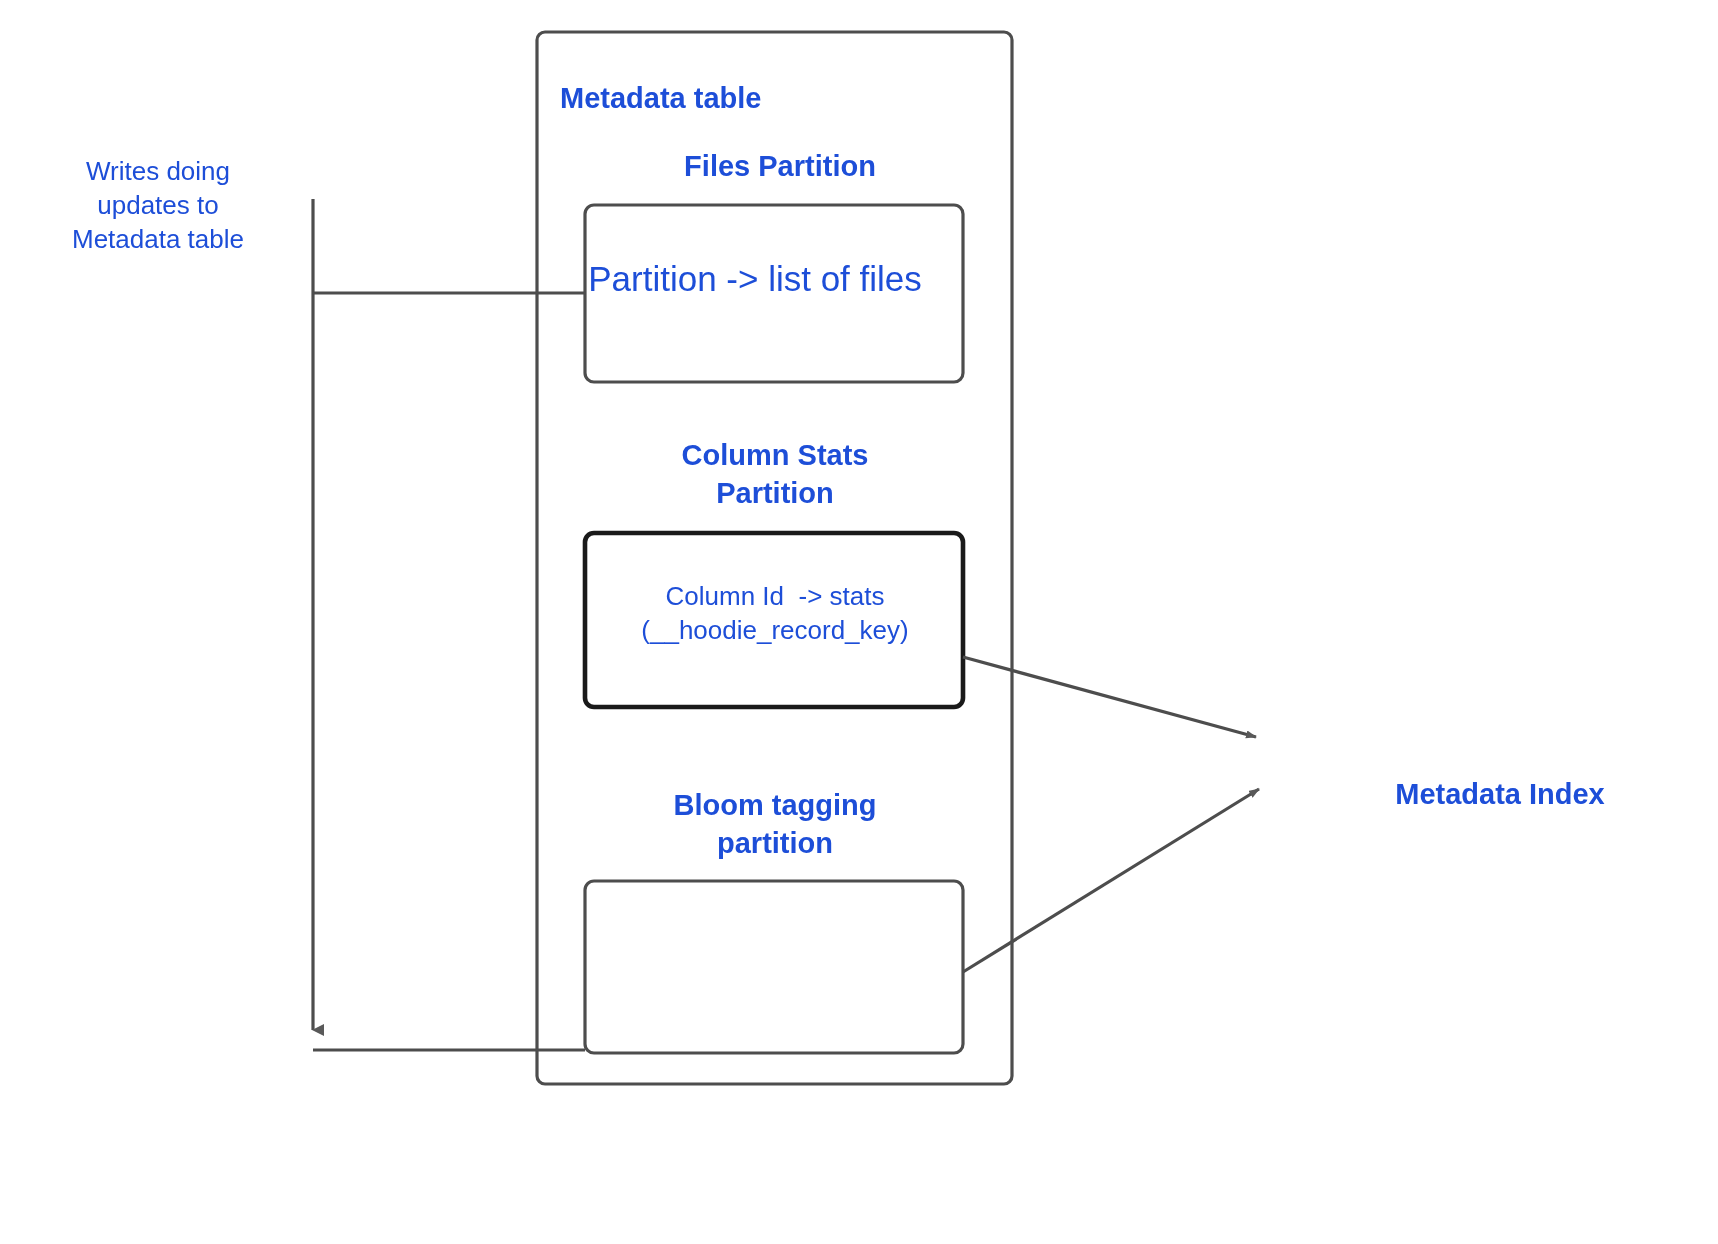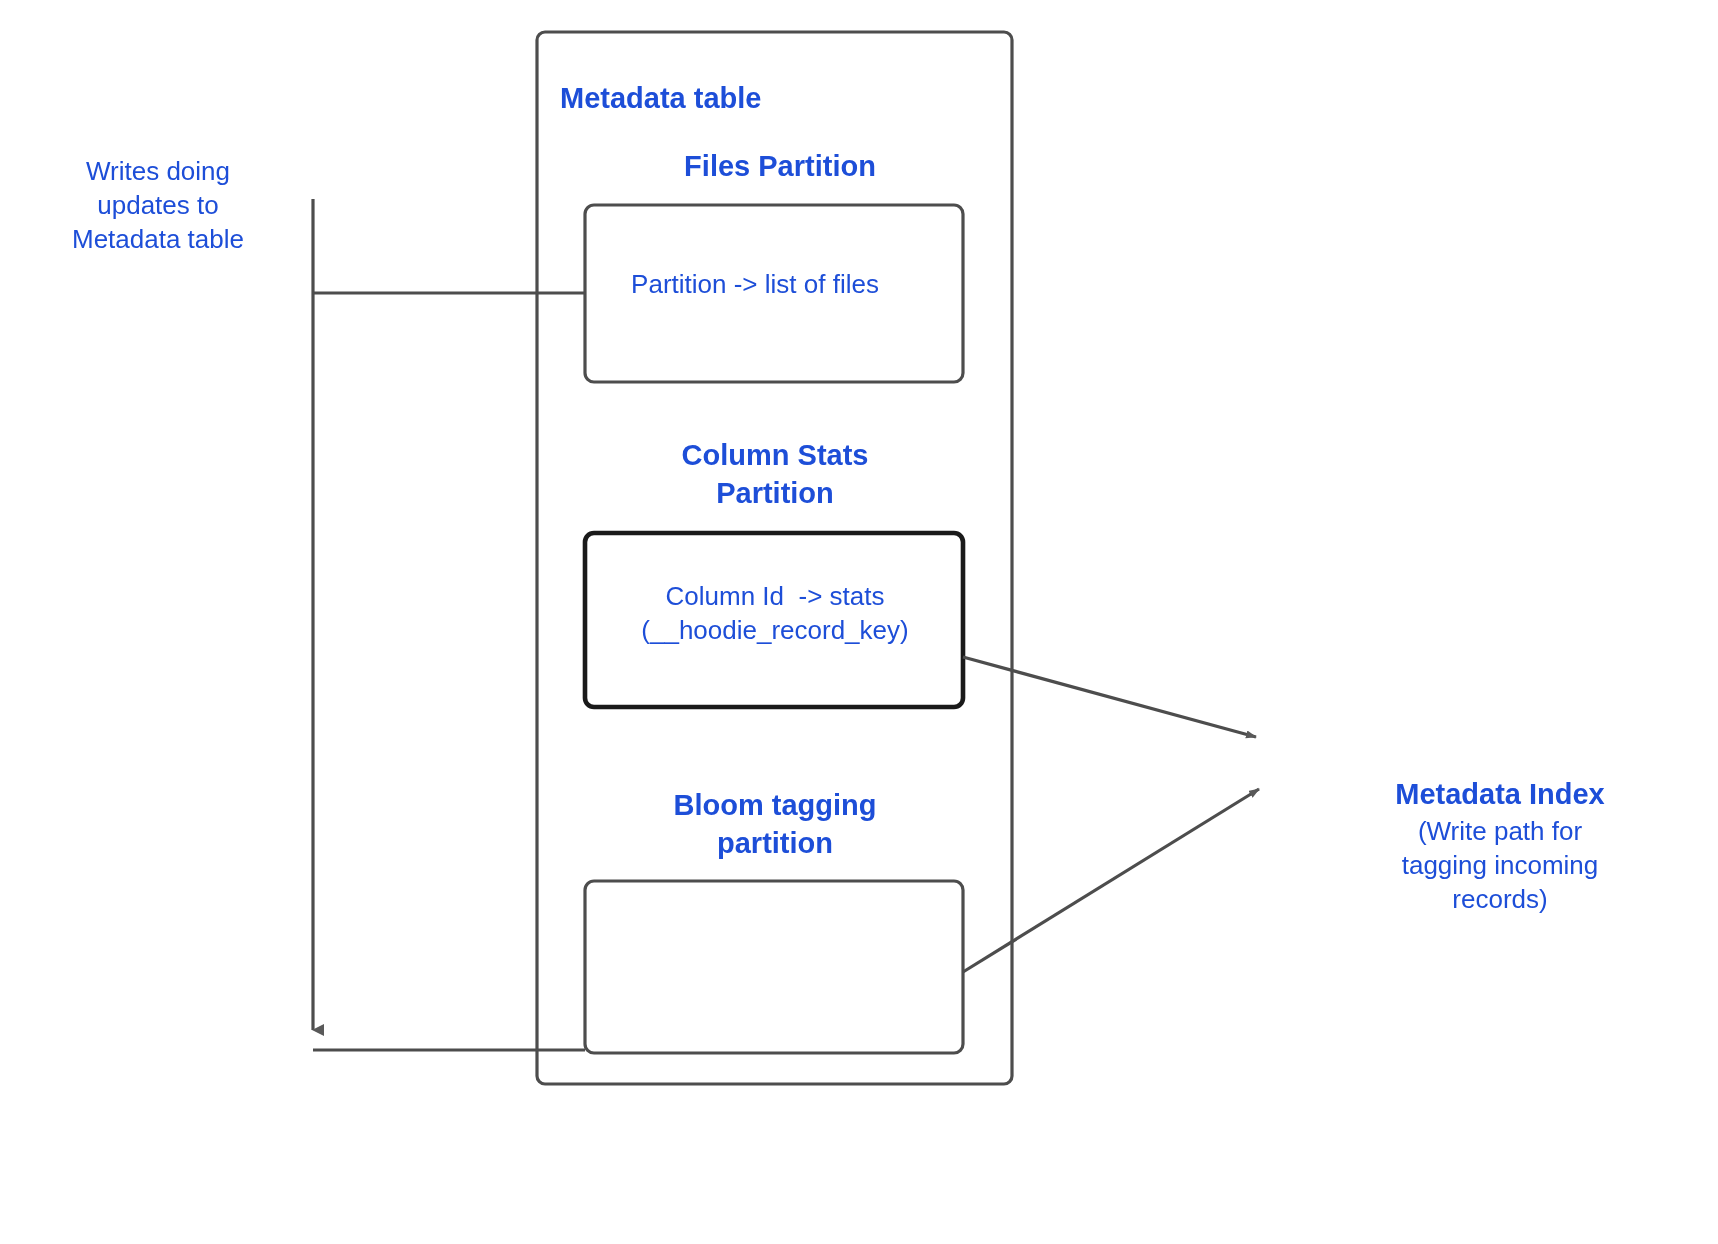--- a/index.html
+++ b/index.html
@@ -64,23 +64,23 @@
   #bloom-partition-title {
     left: 585px;
     top: 787px;
     width: 380px;
     font-size: 29px;
   }
 
   
   #files-box-label {
     left: 588px;
-    top: 268px;
+    top: 256px;
     width: 334px;
-    font-size: 26px;
+    font-size: 35px;
   }
   #colstats-box-label {
     left: 588px;
     top: 580px;
     width: 374px;
     font-size: 26px;
   }
   #bloom-box-label {
     left: 588px;
     top: 950px;
@@ -147,17 +147,14 @@
 
   <div class="txt" id="colstats-box-label">Column Id  -&gt; stats
 (__hoodie_record_key)</div>
   <div class="txt bold" id="colstats-partition-title">Column Stats
 Partition</div>
 
   <div class="txt bold" id="bloom-partition-title">Bloom tagging
 partition</div>
 
   <div class="txt bold" id="metadata-index-title">Metadata Index</div>
-  <div class="txt" id="metadata-index-note">(Write path for
-tagging incoming
-records)</div>
 
 </div>
 
 </body></html>

